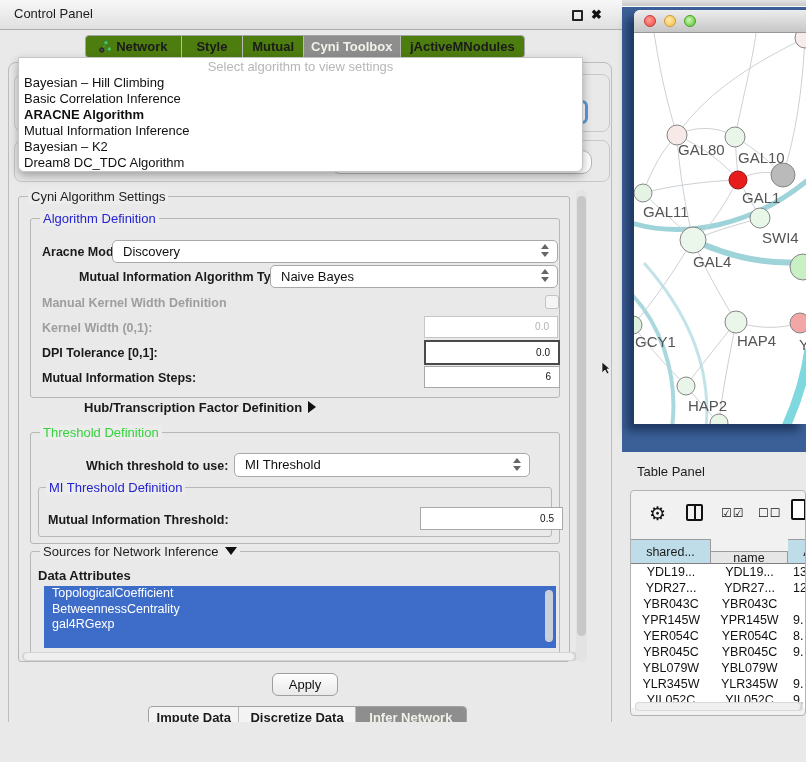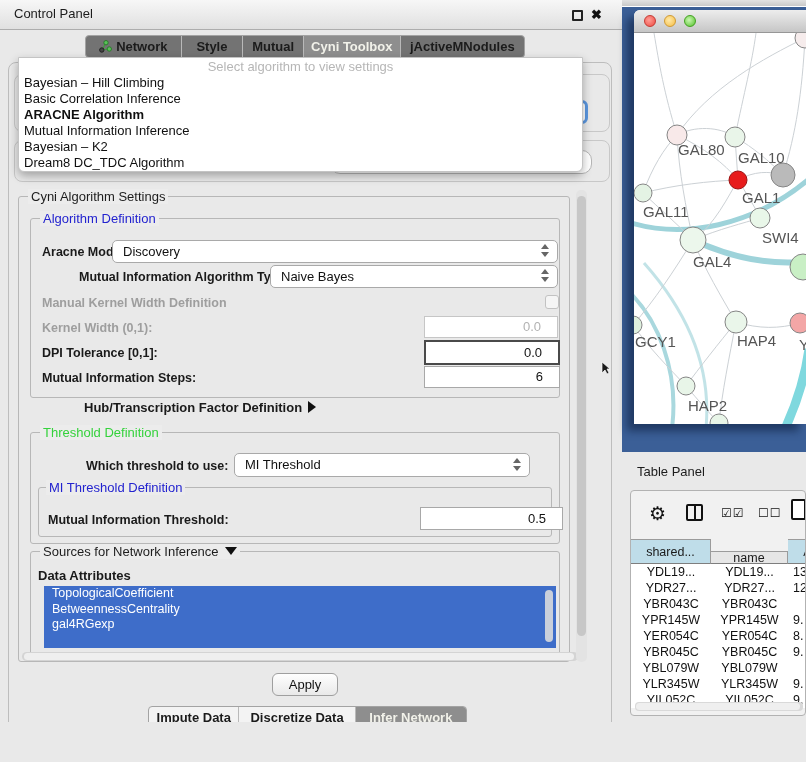--- a/index.html
+++ b/index.html
@@ -9,21 +9,21 @@
   .abs { position:absolute; }
 
   
   .cp-titlebar { left:0; top:0; width:622px; height:30px;
     background:linear-gradient(#f7f7f7,#e0e0e0); border-bottom:1px solid #adadad; }
   .cp-title { left:14px; top:6px; font-size:13px; color:#1c1c1c; }
   .float-ic { left:572px; top:10px; width:11px; height:11px; border:2px solid #222; border-radius:1px; }
   .close-ic { left:591px; top:7px; font-size:13px; font-weight:bold; color:#111; }
 
   .tabbar { left:85px; top:35px; width:440px; height:23px; display:flex;
-    border:1px solid #a3a3a3; border-radius:4px; overflow:hidden; background:#737373;text-align:center; }
+    border:1px solid #a3a3a3; border-radius:4px; overflow:hidden; background:#4d7c0f;text-align:center; }
   .tab { display:flex; align-items:center; justify-content:center; gap:4px;
     font-size:13px; font-weight:600; color:#1b1b1b; border-left:1px solid #b9b9b9; }
   .tab:first-child { border-left:none; }
   .tab.sel { background:#8e8e8e; color:#f2f2ea; }
 
   .outerbox { left:8px; top:62px; width:604px; height:671px; border:1px solid #bdbdbd; border-radius:8px; }
 
   
   .frag1 { left:14px; top:74px; width:596px; height:58px; border:1px solid #c8c8c8; border-radius:8px; }
   .frag2 { left:14px; top:140px; width:596px; height:42px; border:1px solid #c8c8c8; border-radius:8px; }
@@ -42,22 +42,22 @@
   .green-t { color:#35d23c; }
 
   .lbl { position:absolute; font-size:12.5px; font-weight:bold; color:#1a1a1a; white-space:nowrap; }
   .lbl.dis { color:#9e9e9e; }
   .combo { position:absolute; background:#fff; border:1px solid #a9a9a9; border-radius:5px;
     font-size:13px; color:#111; line-height:21px; padding-left:10px; }
   .stepper { position:absolute; right:7px; top:3px; width:9px; }
   .stepper i { display:block; width:0; height:0; border-left:4px solid transparent; border-right:4px solid transparent; }
   .stepper .up { border-bottom:5px solid #666; margin-bottom:3px; }
   .stepper .dn { border-top:5px solid #666; }
-  .field { position:absolute; background:#fff; border:1px solid #a8a8a8; font-size:13px; color:#111;
-    text-align:right; padding-right:16px; }
+  .field { position:absolute; background:#fff; border:1px solid #a8a8a8; font-size:10px; color:#111;
+    text-align:right; padding-right:8px; }
   .field.dis { border-color:#c6c6c6; color:#b2b2b2; }
   .field.focus { border:2px solid #4a4a4a; }
   .checkbox { position:absolute; width:14px; height:14px; border:1px solid #c2c2c2; border-radius:3px; background:#f5f5f5; }
 
   .attr-list { left:44px; top:586px; width:512px; height:62px; background:#3e6dc9; overflow:hidden; }
   .attr-item { height:15.5px; line-height:15.5px; padding-left:8px; font-size:12.5px; color:#fff; white-space:nowrap; }
   .list-scroll { position:absolute; right:3px; top:4px; width:8px; height:52px; background:#c9cfdb; border-radius:4px; }
 
   .vscroll { left:576px; top:190px; width:11px; height:472px; background:#e3e3e3; border-radius:5px; }
   .vthumb { position:absolute; left:1px; top:6px; width:9px; height:440px; background:#c7c7c7; border-radius:5px; }

